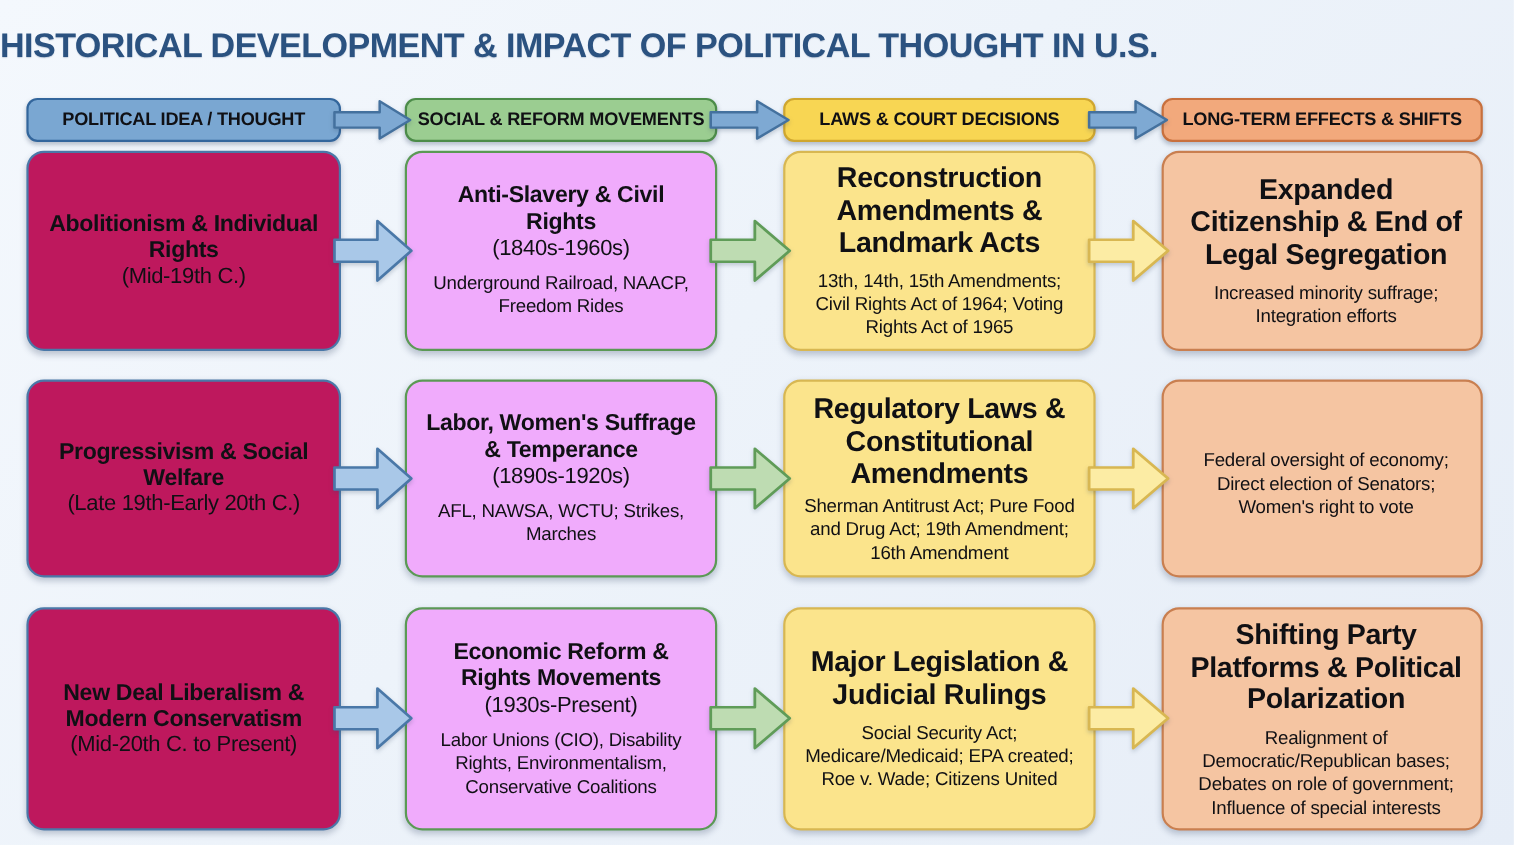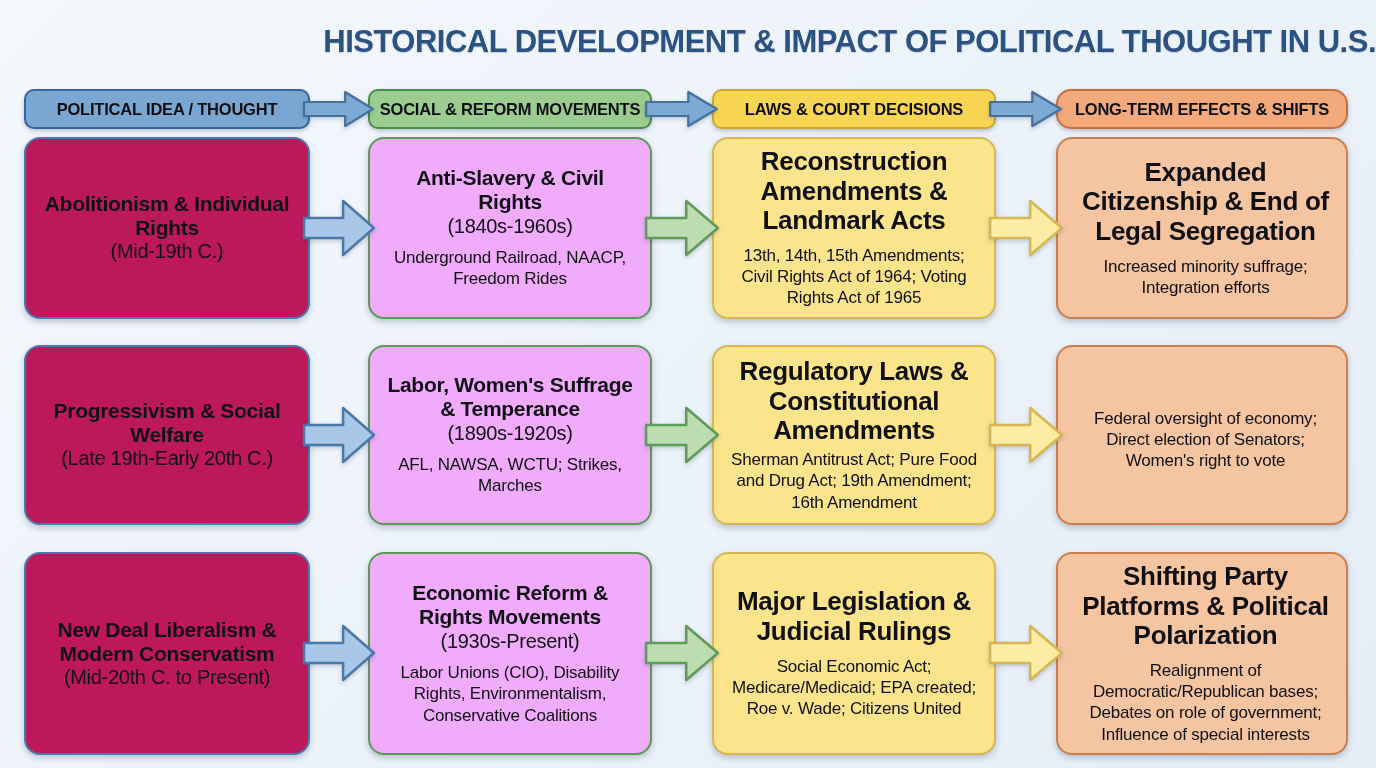--- a/index.html
+++ b/index.html
@@ -6,21 +6,21 @@
     margin: 0; padding: 0;
     width: 1376px; height: 768px;
     overflow: hidden;
     font-family: "Liberation Sans", "DejaVu Sans", sans-serif;
     background: linear-gradient(135deg, #f4f8fd 0%, #edf3fa 45%, #e6edf7 100%);
   }
   .canvas { width: 1376px; height: 768px; position: relative; }
 
   .page-title {
     padding-top: 24px;
-    text-align: right;
+    text-align: left;
     font-size: 31px;
     font-weight: bold;
     letter-spacing: -0.5px;
     color: #2b5280;
     text-shadow: 0 1px 1px rgba(120,140,170,0.35);
   }
 
   .grid-row {
     display: grid;
     grid-template-columns: 286px 58px 284px 60px 284px 60px 292px;
@@ -39,21 +39,21 @@
     font-weight: bold;
     font-size: 16.5px;
     letter-spacing: -0.2px;
     color: #101014;
     box-shadow: 0 2px 4px rgba(50,70,100,0.30);
     position: relative; z-index: 2; text-align: right;
   }
   .pill-idea      { background: #7aa7d2; border-color: #33669c; }
   .pill-movements { background: #9bcd91; border-color: #4c8c49; }
   .pill-laws      { background: #f8d653; border-color: #cfa62f; }
-  .pill-effects   { background: #f2a97c; border-color: #c8703d; border-radius: 15px; }
+  .pill-effects   { background: #f2a97c; border-color: #c8703d; }
 
   .arrow-cell {
     display: flex; align-items: center; justify-content: center;
     position: relative; z-index: 3;
   }
   .arrow-cell svg {
     width: calc(100% + 16px);
     margin: 0 -8px;
     filter: drop-shadow(0 2px 2px rgba(50,70,100,0.25));
   }
@@ -226,21 +226,21 @@
       <div class="box-period">(1930s-Present)</div>
       <div class="box-detail">Labor Unions (CIO), Disability Rights, Environmentalism, Conservative Coalitions</div>
     </div>
     <div class="arrow-cell row-arrow">
       <svg class="arr-green" viewBox="0 0 72 66" preserveAspectRatio="none">
         <polygon points="2,23 40,23 40,6 70,33 40,60 40,43 2,43" stroke-width="2.4" stroke-linejoin="round"></polygon>
       </svg>
     </div>
     <div class="box box-laws">
       <div class="box-title">Major Legislation &amp; Judicial Rulings</div>
-      <div class="box-detail">Social Economic Act; Medicare/Medicaid; EPA created; Roe v. Wade; Citizens United</div>
+      <div class="box-detail">Social Security Act; Medicare/Medicaid; EPA created; Roe v. Wade; Citizens United</div>
     </div>
     <div class="arrow-cell row-arrow">
       <svg class="arr-yellow" viewBox="0 0 72 66" preserveAspectRatio="none">
         <polygon points="2,23 40,23 40,6 70,33 40,60 40,43 2,43" stroke-width="2.4" stroke-linejoin="round"></polygon>
       </svg>
     </div>
     <div class="box box-effects">
       <div class="box-title">Shifting Party Platforms &amp; Political Polarization</div>
       <div class="box-detail">Realignment of Democratic/Republican bases; Debates on role of government; Influence of special interests</div>
     </div>

